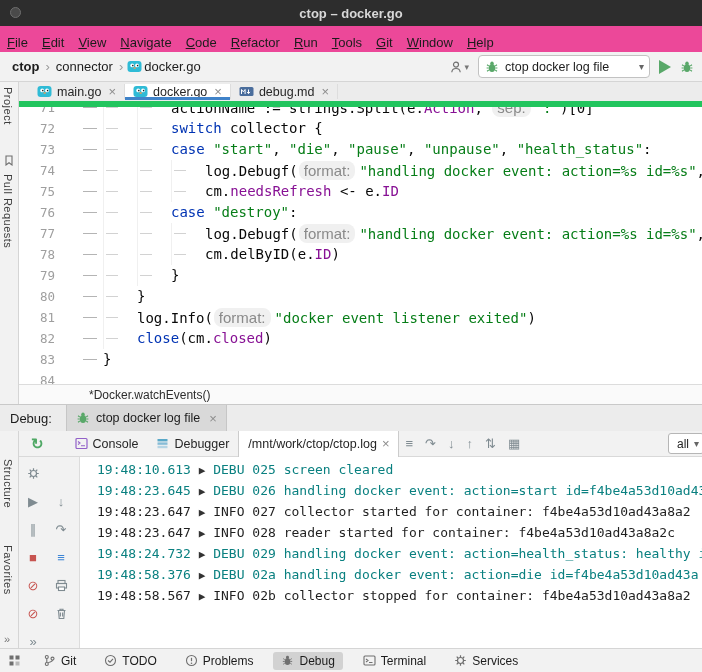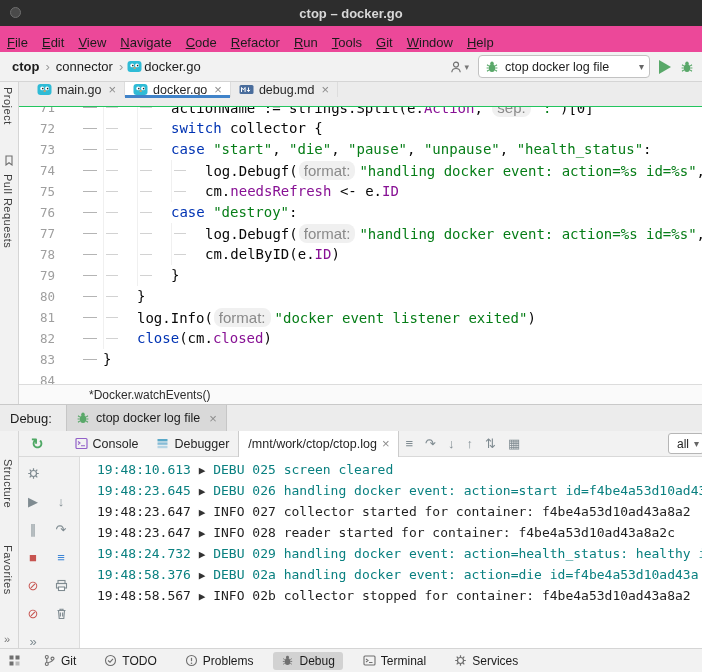--- a/index.html
+++ b/index.html
@@ -40,21 +40,21 @@
   .stripe{position:absolute;left:0;top:82px;width:19px;height:566px;background:#f2f2f2;
     border-right:1px solid #d5d5d5}
   .vlab{position:absolute;left:2px;writing-mode:vertical-rl;font-size:11px;color:#3c3c3c;
     letter-spacing:.5px;white-space:nowrap}
   .v0{top:5px}.v1{top:92px}.v2{top:377px}.v3{top:463px}
   .stripe .bm{position:absolute;left:4px;top:70px}
   .stripe .chev{position:absolute;left:4px;bottom:3px;color:#777;font-size:11px}
 
   
   .tabbar{position:absolute;left:19px;top:82px;width:683px;height:25px;background:#ececec;
-    border-bottom:1px solid #22c55e;display:flex;align-items:flex-start;padding-left:10px;font-size:12.5px}
+    border-bottom:6px solid #22c55e;display:flex;align-items:center;padding-left:10px;font-size:12.5px}
   .etab{position:relative;display:flex;align-items:center;gap:5px;padding:0 8px;color:#262626;
     border-right:1px solid #ddd}
   .etab .close{color:#8c8c8c;font-size:13px;margin-left:2px}
   .etab.active{background:#fff}
   .etab.active::after{content:"";position:absolute;left:0;right:0;bottom:-1px;height:3px;background:#4083C9}
 
   
   .editor{position:absolute;left:19px;top:107px;width:683px;height:277px;background:#fff;overflow:hidden;
     font-family:"DejaVu Sans Mono",monospace;font-size:14px;line-height:21px;color:#080808}
   .codewrap{margin-top:-10px}

